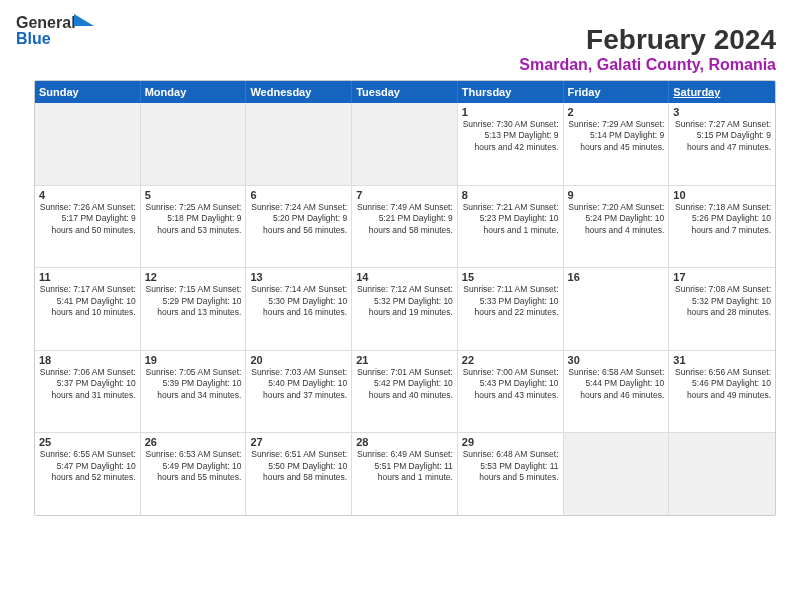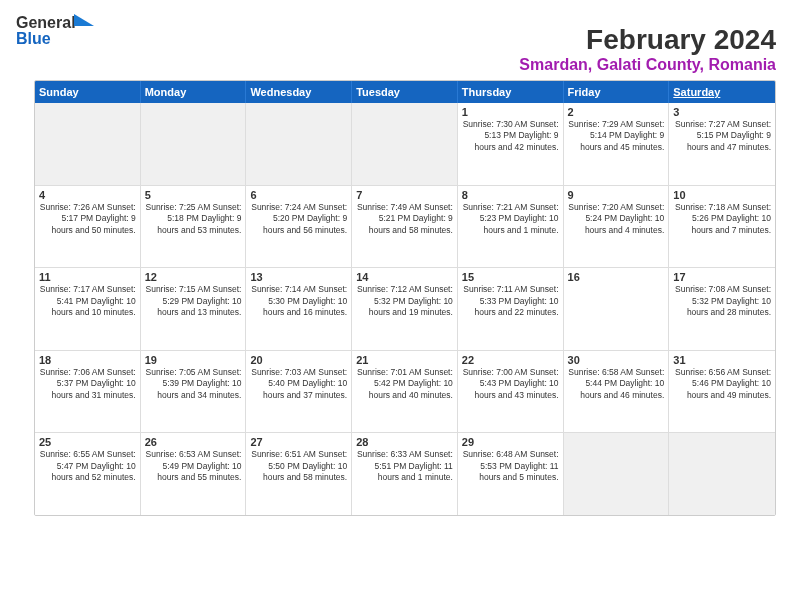--- a/index.html
+++ b/index.html
@@ -330,21 +330,21 @@
           </div>
           <div class="cal-cell">
             <span class="day-num">27</span>
             <div class="cell-content">Sunrise: 6:51 AM
 Sunset: 5:50 PM
 Daylight: 10 hours
 and 58 minutes.</div>
           </div>
           <div class="cal-cell">
             <span class="day-num">28</span>
-            <div class="cell-content">Sunrise: 6:33 AM
+            <div class="cell-content">Sunrise: 6:49 AM
 Sunset: 5:51 PM
 Daylight: 11 hours
 and 1 minute.</div>
           </div>
           <div class="cal-cell">
             <span class="day-num">29</span>
             <div class="cell-content">Sunrise: 6:48 AM
 Sunset: 5:53 PM
 Daylight: 11 hours
 and 5 minutes.</div>

